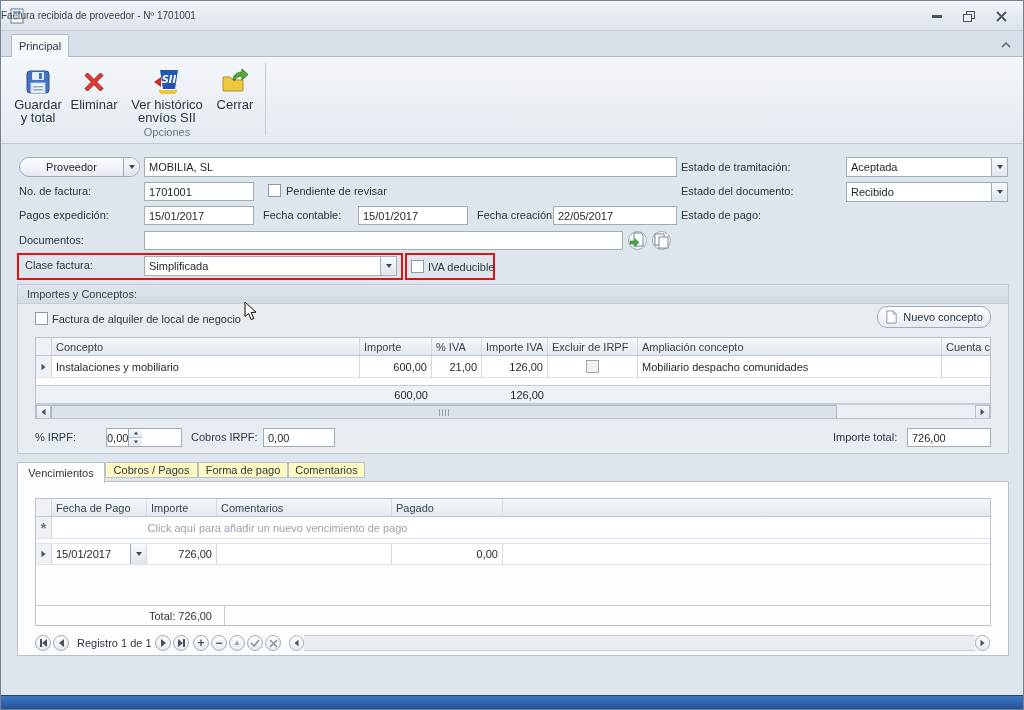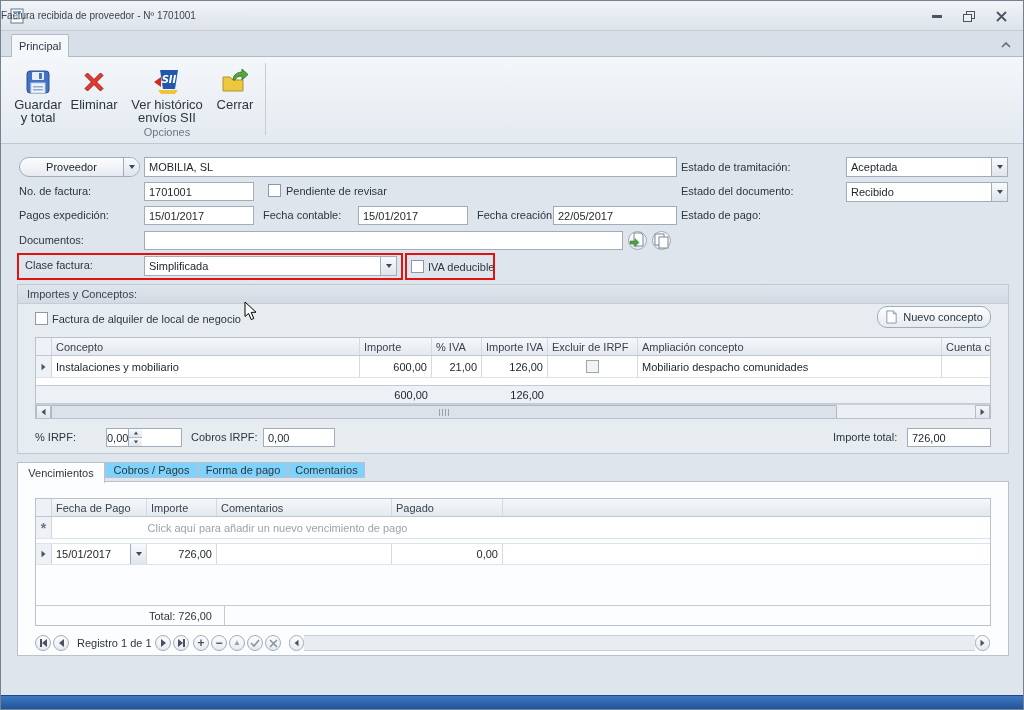--- a/index.html
+++ b/index.html
@@ -42,21 +42,21 @@
             font-size:11px;color:#39424d}
   .gridrow{display:flex;background:#fff;border-bottom:1px solid #dde3e9;height:22px;font-size:11px;color:#1c232b}
   .gc{border-right:1px solid #d3dae1;padding:0 4px;overflow:hidden;white-space:nowrap;display:flex;align-items:center}
   .gc.num{justify-content:flex-end}
   .indc{background:#eef1f5;border-right:1px solid #cdd5dd;flex:none;display:flex;align-items:center;justify-content:center}
   .sumrow{display:flex;background:#edf0f4;border-top:1px solid #c3ccd5;border-bottom:1px solid #c3ccd5;height:19px;font-size:11px;color:#1c232b}
   .hscroll{display:flex;align-items:stretch;height:15px;background:#ecf0f4;border-top:1px solid #c9d1da}
   .sbtn{width:15px;background:linear-gradient(#f5f7f9,#e0e6ec);border:1px solid #b3bcc7;display:flex;align-items:center;justify-content:center;flex:none}
   .thumb{background:#dce2ea;border:1px solid #aeb8c3;border-radius:1px;display:flex;align-items:center;justify-content:center}
   .grip{width:10px;height:7px;background:repeating-linear-gradient(90deg,#98a3af 0 1px,transparent 1px 3px)}
-  .tab{position:absolute;top:461px;height:16px;background:#7dd3fc;border:1px solid #b9c2cc;font-size:11px;color:#2d3640;
+  .tab{position:absolute;top:461px;height:16px;background:#fef9c3;border:1px solid #b9c2cc;font-size:11px;color:#2d3640;
        display:flex;align-items:center;justify-content:center}
   .tab.active{height:21px;background:#fcfdfe;border-bottom:none;z-index:3}
   .panel{position:absolute;left:16px;top:480px;width:992px;height:175px;background:#fcfdfe;border:1px solid #b9c2cc}
   .nav{position:absolute;top:634px;height:16px;display:flex;align-items:center;justify-content:center}
   .navtxt{position:absolute;top:636px;font-size:11px;color:#2d3640;white-space:nowrap}
   .glyph{font-size:12px;font-weight:bold;color:#48535f;line-height:1}
   .glyph.dim{color:#98a2ad}
   .vbar{width:2px;height:8px;background:#48535f}
   .statusbar{position:absolute;left:0;bottom:0;width:100%;height:14px;background:linear-gradient(#3d79c2,#235299);border-top:1px solid #1d4886}
   .spin{width:14px;height:100%;border-left:1px solid #a2adba;display:flex;flex-direction:column;flex:none}

